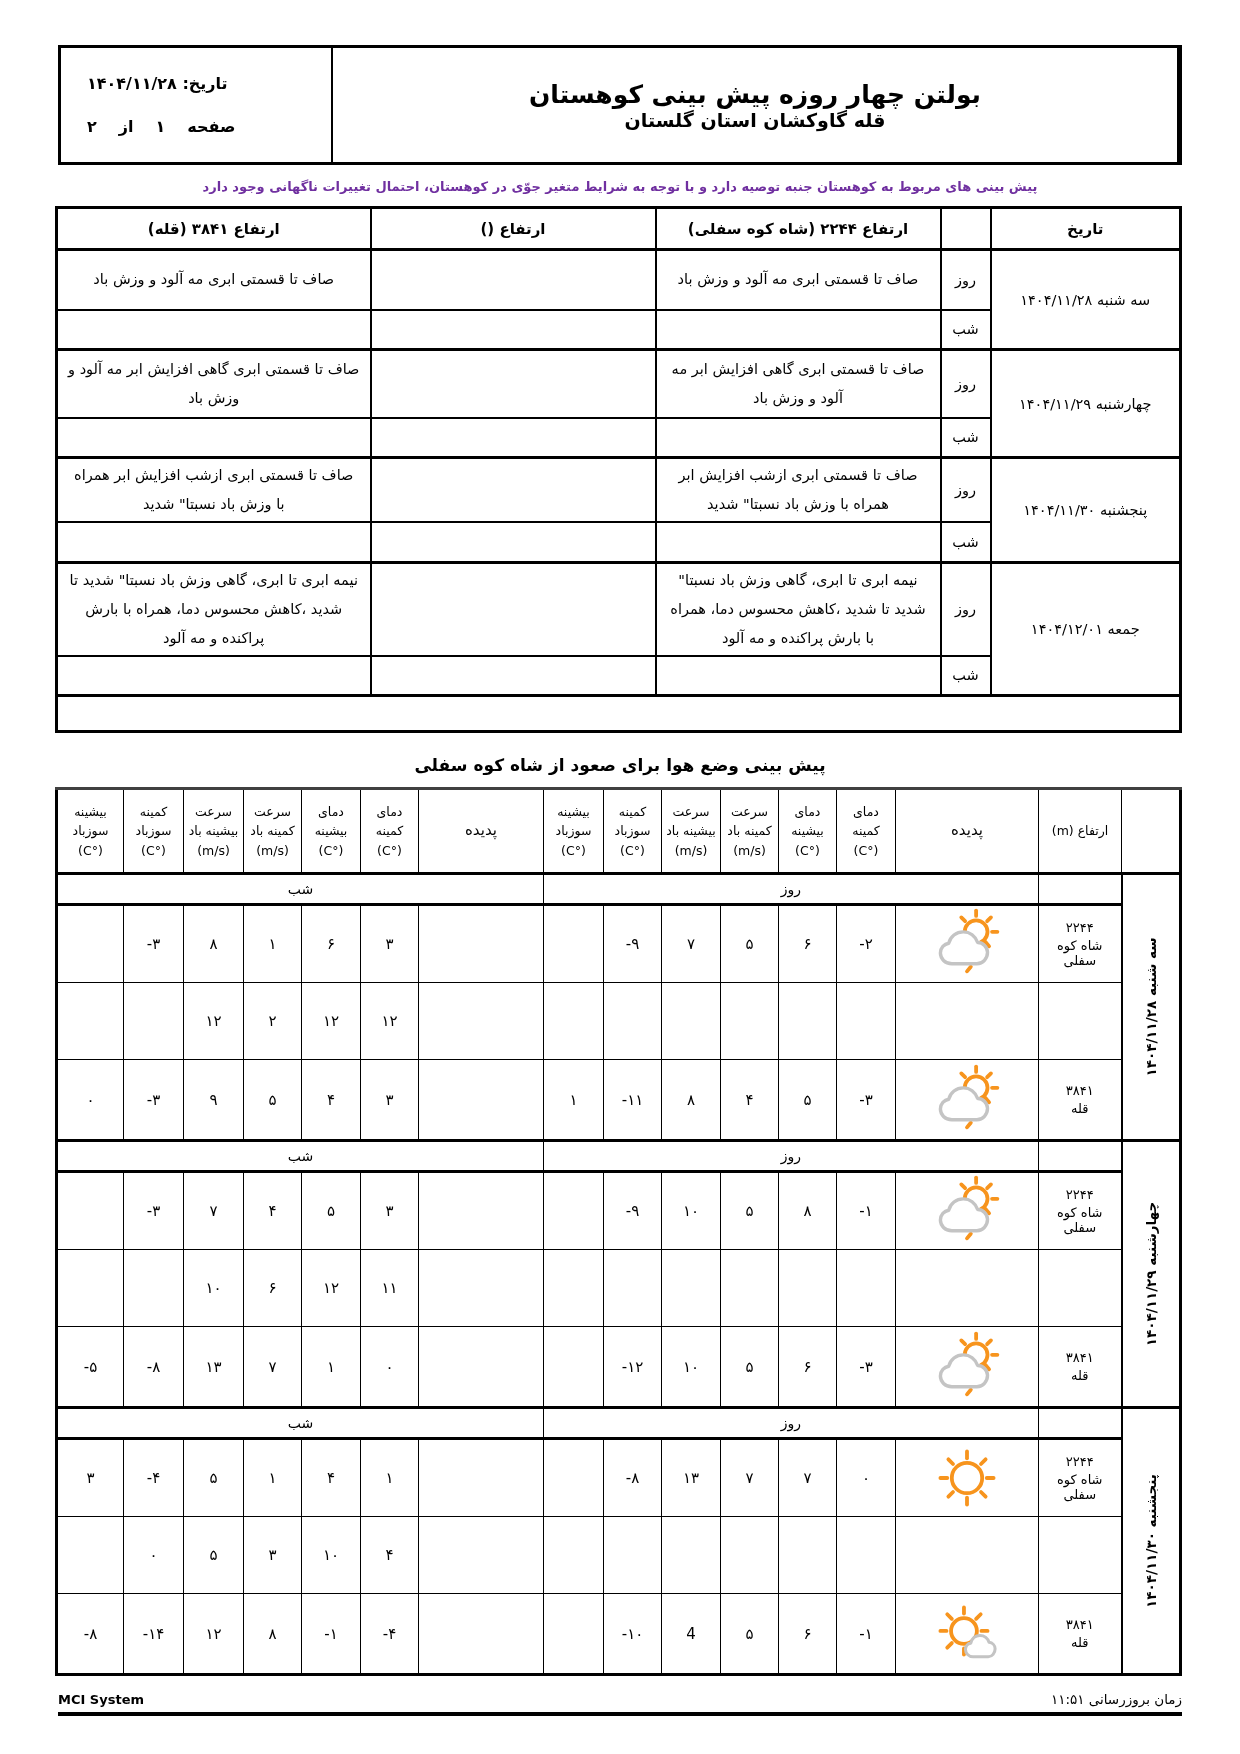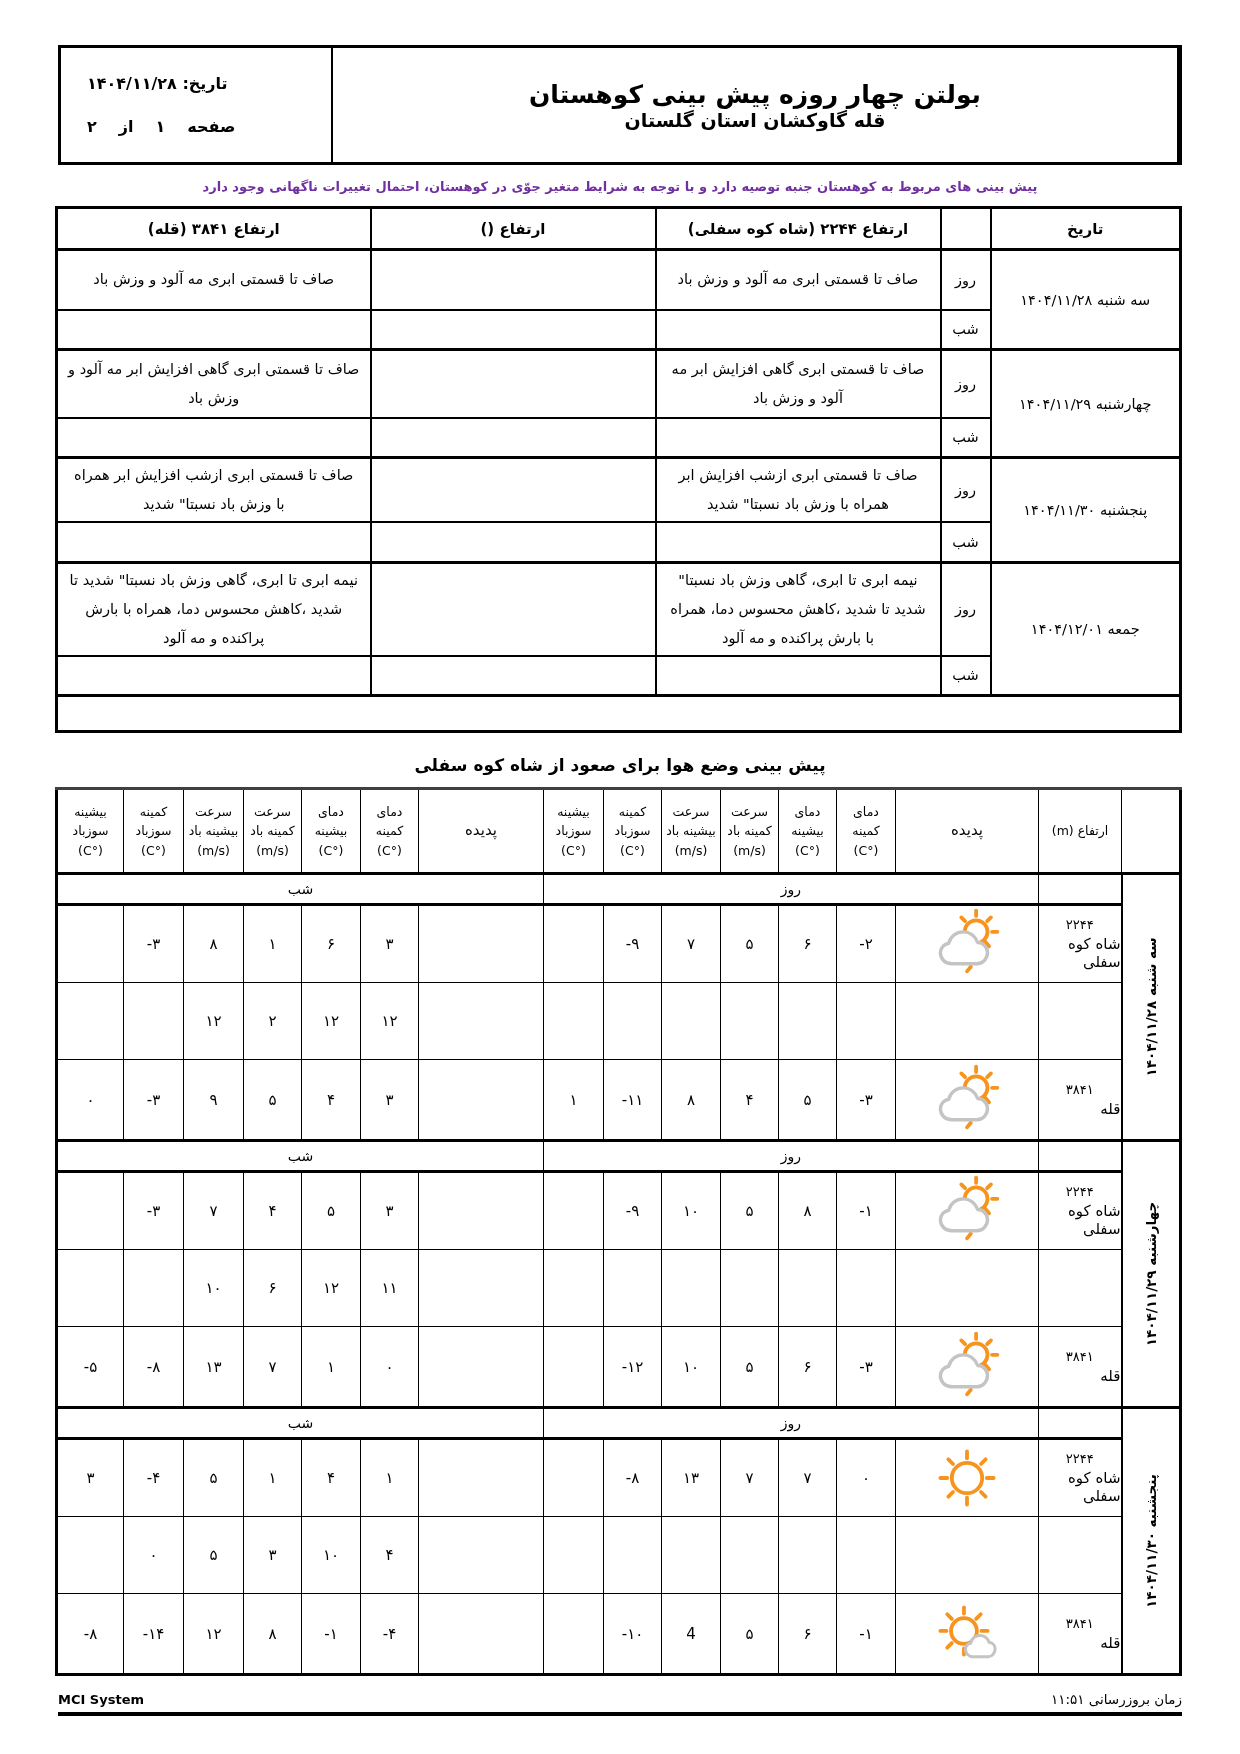--- a/index.html
+++ b/index.html
@@ -54,21 +54,21 @@
 
   
   .t2 { border:3px solid #000; }
   .t2 td { border-width:1px; }
   .t2 .hrow td { height:85px; font-size:12.5px; line-height:1.55; white-space:pre-line; border-bottom:3px solid #000; border-top:3px solid #404040; }
   .t2 .hrow .phen-h { font-size:15px; }
   .t2 .sub td { height:31px; font-size:14px; border-top:3px solid #000; border-bottom:3px solid #000; }
   .t2 .r1 td { height:78px; } .t2 .r2 td { height:77px; } .t2 .r3 td { height:81px; }
   .t2 .num { font-size:15px; direction:ltr; }
   .t2 .alt-num { display:block; font-size:13px; }
-  .t2 .alt-name { display:block; font-size:15px; margin-top:3px;text-align:right; }
+  .t2 .alt-name { display:block; font-size:13px; margin-top:3px; }
   .t2 .date-cell { position:relative; border-right:2px solid #000; border-left:2px solid #000; }
   .t2 .date-cell span { position:absolute; top:50%; left:50%;
       transform:translate(-50%,-50%) rotate(-90deg); white-space:nowrap;
       font-size:13.5px; font-weight:bold; }
   .wicon svg { display:block; margin:0 auto; }
 
   
   .footer { position:absolute; bottom:38px; right:58px; width:1124px;
     display:flex; justify-content:space-between; align-items:flex-end;
     border-bottom:4px solid #000; padding-bottom:5px; }

